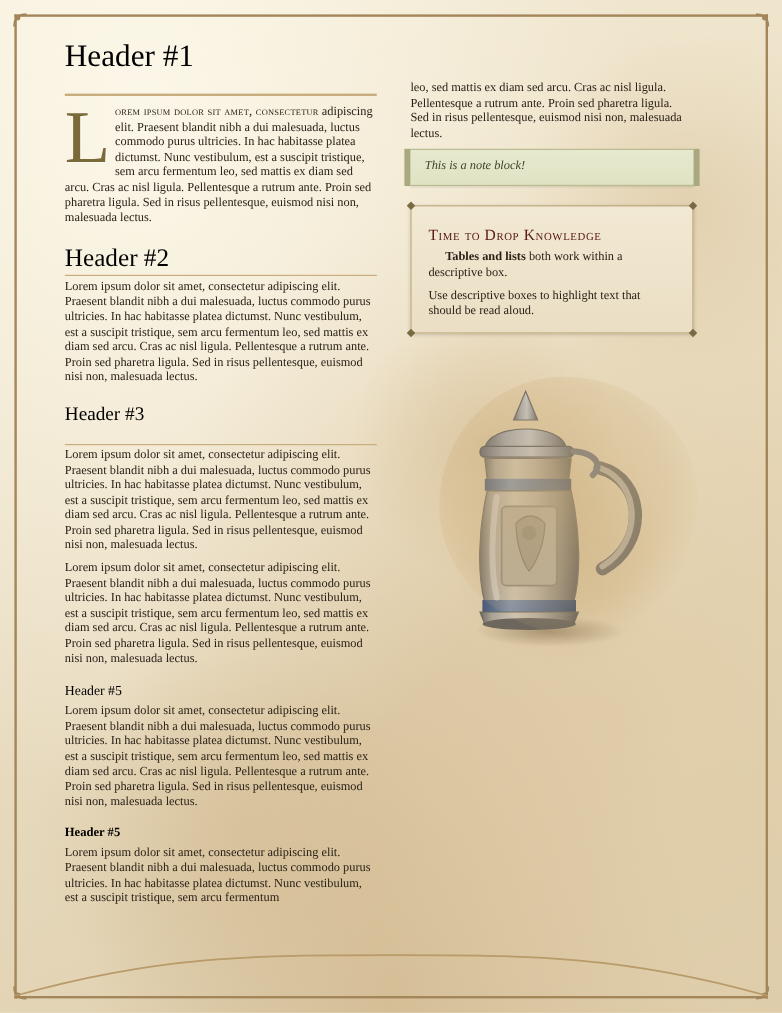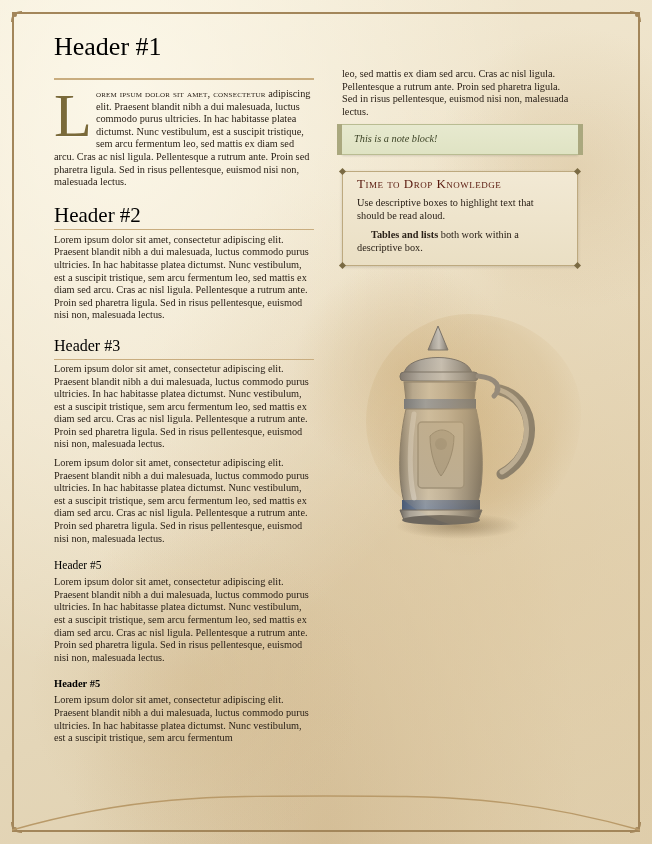--- a/index.html
+++ b/index.html
@@ -104,21 +104,21 @@
     margin-bottom: 4px;
     border-bottom: 1.5px solid #c9ad7f;
     padding-bottom: 1px;
   }
   .h3 {
     font-size: 16px;
     line-height: 20px;
     margin-top: 14px;
     margin-bottom: 3px;
     border-bottom: 1px solid #c9ad7f;
-    padding-bottom: 3px;
+    padding-bottom: 14px;
   }
   .h4 {
     font-size: 13px;
     line-height: 17px;
     margin-top: 13px;
     margin-bottom: 3px;
   }
   .h5 {
     font-size: 11.5px;
     line-height: 15px;
@@ -195,21 +195,21 @@
     color: #3c4326;
     margin: 0;
     font-style: italic;
   }
 
   
   .desc-box {
     position: relative;
     background: linear-gradient(180deg, #f2e9d4 0%, #eadfc4 100%);
     border: 1px solid #bda97f;
-    padding: 4px 14px 11px 14px;
+    padding: 16px 14px 11px 14px;
     box-shadow: 0 1px 3px rgba(0,0,0,0.15);
   }
   .desc-box .corner-dot {
     position: absolute;
     width: 5px;
     height: 5px;
     background: #7a6a43;
     transform: rotate(45deg);
   }
   .dot-tl { left: -3px;  top: -3px; }
@@ -315,22 +315,22 @@
       <div class="note-block">
         <p class="note-body">This is a note block!</p>
       </div>
 
       <div class="desc-box">
         <span class="corner-dot dot-tl"></span>
         <span class="corner-dot dot-tr"></span>
         <span class="corner-dot dot-bl"></span>
         <span class="corner-dot dot-br"></span>
         <div class="desc-title">Time to Drop Knowledge</div>
+        <p class="desc-body desc-indent"><span class="bold">Tables and lists</span><span> both work within a descriptive box.</span></p>
         <p class="desc-body">Use descriptive boxes to highlight text that should be read aloud.</p>
-        <p class="desc-body desc-indent"><span class="bold">Tables and lists</span><span> both work within a descriptive box.</span></p>
       </div>
     </div>
 
     <div class="stein-wrap">
       <div class="stein-stain"></div>
       <svg width="258" height="240" viewBox="0 0 258 240">
         <defs>
           <linearGradient id="bodyGrad" x1="0" y1="0" x2="1" y2="0">
             <stop offset="0%" stop-color="#6f6a62"></stop>
             <stop offset="12%" stop-color="#a9a296"></stop>

